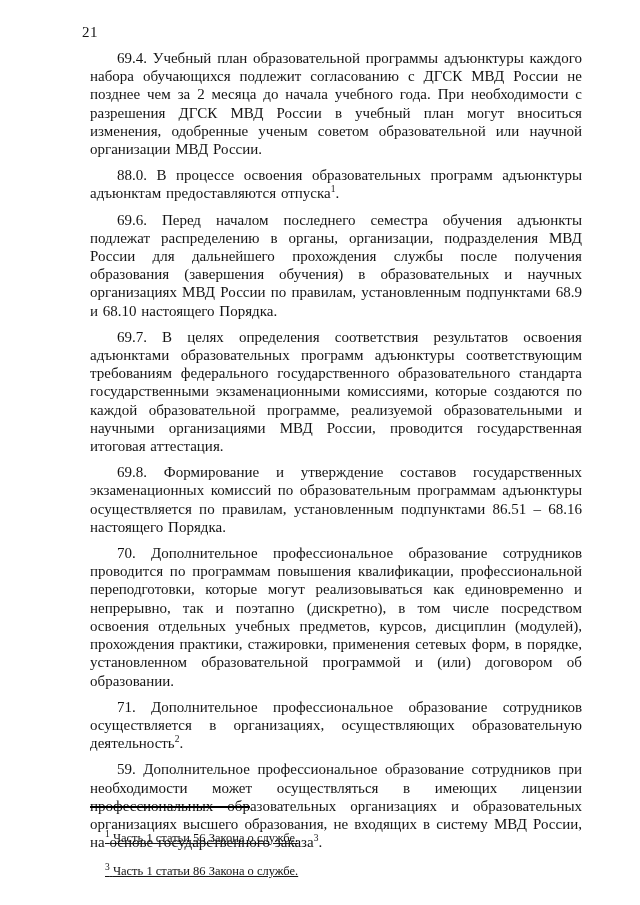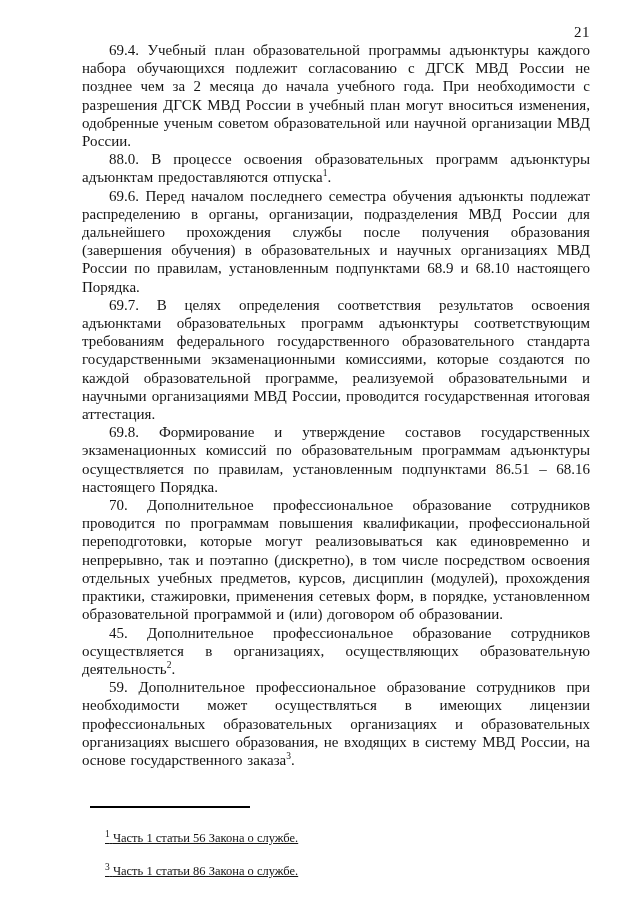--- a/index.html
+++ b/index.html
@@ -14,37 +14,37 @@
     background: #ffffff;
     font-family: "Liberation Serif", "DejaVu Serif", serif;
     color: #141414;
     overflow: hidden;
   }
   .page-number {
     position: absolute;
     top: 24px;
     left: 82px;
     width: 508px;
-    text-align: right;
+    text-align: left;
     font-size: 15px;
     letter-spacing: 0.5px;
   }
   .body-text {
     position: absolute;
     top: 41px;
     left: 82px;
     width: 508px;
     font-size: 15px;
     line-height: 18.2px;
     text-align: justify;
     text-justify: inter-word;
     hyphens: none;
   }
   .para {
-    margin: 0;
+    margin: 8px;
     padding: 0;
     text-indent: 27px;
     word-spacing: 1px;
   }
   .para sup, .footnote sup {
     font-size: 9.5px;
     line-height: 0;
     vertical-align: super;
   }
   .footnote-rule {
@@ -83,21 +83,21 @@
     <p class="para"><span>88.0. В процессе освоения образовательных программ адъюнктуры адъюнктам предоставляются отпуска</span><sup>1</sup><span>.</span></p>
 
     <p class="para"><span>69.6. Перед началом последнего семестра обучения адъюнкты подлежат распределению в органы, организации, подразделения МВД России для дальнейшего прохождения службы после получения образования (завершения обучения) в образовательных и научных организациях МВД России по правилам, установленным подпунктами 68.9 и 68.10 настоящего Порядка.</span></p>
 
     <p class="para"><span>69.7. В целях определения соответствия результатов освоения адъюнктами образовательных программ адъюнктуры соответствующим требованиям федерального государственного образовательного стандарта государственными экзаменационными комиссиями, которые создаются по каждой образовательной программе, реализуемой образовательными и научными организациями МВД России, проводится государственная итоговая аттестация.</span></p>
 
     <p class="para"><span>69.8. Формирование и утверждение составов государственных экзаменационных комиссий по образовательным программам адъюнктуры осуществляется по правилам, установленным подпунктами 86.51 – 68.16 настоящего Порядка.</span></p>
 
     <p class="para"><span>70. Дополнительное профессиональное образование сотрудников проводится по программам повышения квалификации, профессиональной переподготовки, которые могут реализовываться как единовременно и непрерывно, так и поэтапно (дискретно), в том числе посредством освоения отдельных учебных предметов, курсов, дисциплин (модулей), прохождения практики, стажировки, применения сетевых форм, в порядке, установленном образовательной программой и (или) договором об образовании.</span></p>
 
-    <p class="para"><span>45. Дополнительное профессиональное образование сотрудников осуществляется в организациях, осуществляющих образовательную деятельность</span><sup>2</sup><span>.</span></p>
+    <p class="para"><span>71. Дополнительное профессиональное образование сотрудников осуществляется в организациях, осуществляющих образовательную деятельность</span><sup>2</sup><span>.</span></p>
 
     <p class="para"><span>59. Дополнительное профессиональное образование сотрудников при необходимости может осуществляться в имеющих лицензии профессиональных образовательных организациях и образовательных организациях высшего образования, не входящих в систему МВД России, на основе государственного заказа</span><sup>3</sup><span>.</span></p>
 
   </div>
 
   <div class="footnote-rule"></div>
 
   <div class="footnotes">
 
     <p class="footnote"><sup>1</sup> <span>Часть 1 статьи 56 Закона о службе.</span></p>

